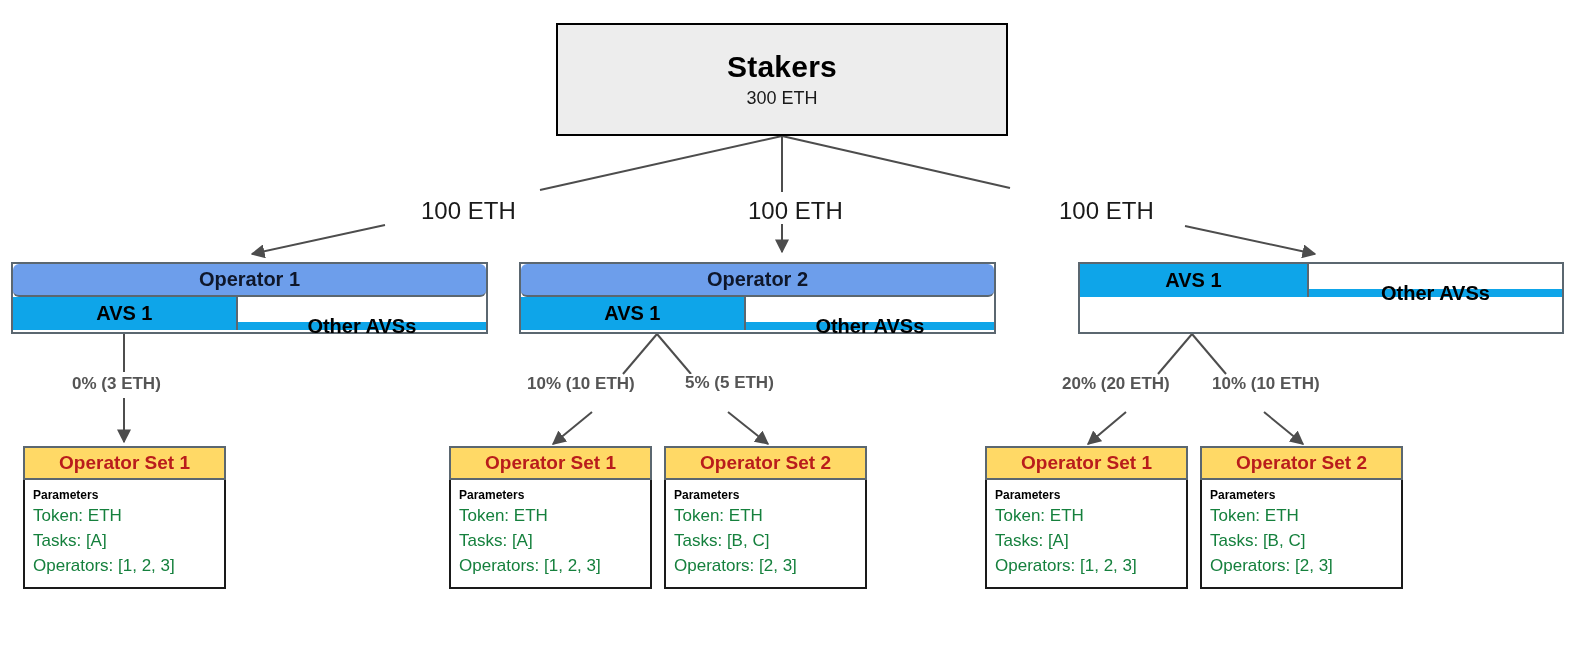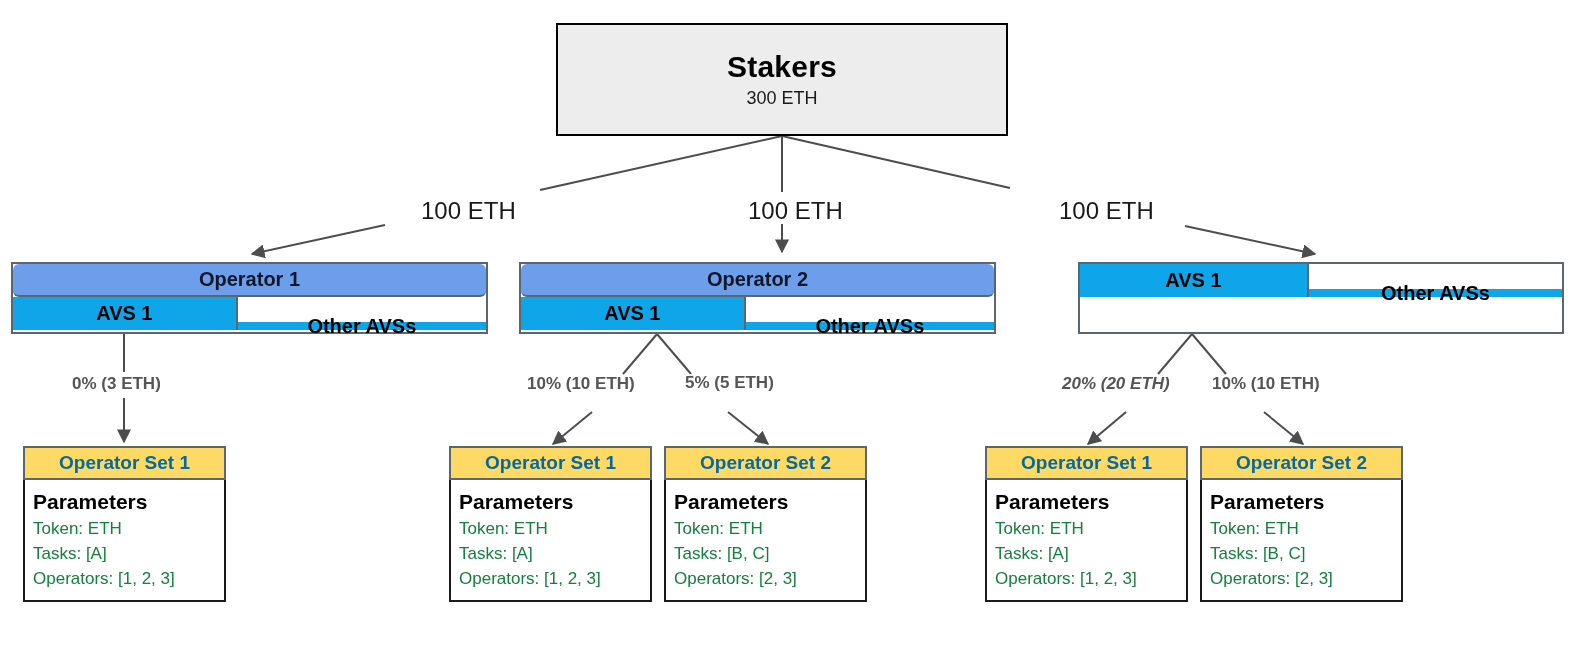--- a/index.html
+++ b/index.html
@@ -108,31 +108,31 @@
   .opset-header {
     background: #ffd966;
     border: 2px solid #5b6770;
     box-sizing: border-box;
     height: 34px;
     display: flex;
     align-items: center;
     justify-content: center;
     font-size: 19px;
     font-weight: bold;
-    color: #0369a1;
+    color: #b91c1c;
   }
   .opset-body {
     background: #ffffff;
     border: 2px solid #1a1a1a;
     border-top: none;
     box-sizing: border-box;
     padding: 7px 8px 9px 8px;
   }
   .opset-body .param-title {
-    font-size: 21px;
+    font-size: 12px;
     font-weight: bold;
     color: #000000;
     line-height: 1.45;
   }
   .opset-body .param-line {
     font-size: 17px;
     color: #15803d;
     line-height: 1.45;
     white-space: nowrap;
   }
@@ -225,21 +225,21 @@
       <div class="avs-cell primary">AVS 1</div>
       <div class="avs-cell other">Other AVSs</div>
     </div>
   </div>
 
   <div class="edge-label pct" style="left:68px; top:375px;">0% (3 ETH)</div>
 
   <div class="edge-label pct" style="left:523px; top:375px;">10% (10 ETH)</div>
   <div class="edge-label pct" style="left:681px; top:374px;">5% (5 ETH)</div>
 
-  <div class="edge-label pct" style="left:1058px; top:375px;font-style:italic;">20% (20 ETH)</div>
+  <div class="edge-label pct" style="left:1058px; top:375px;">20% (20 ETH)</div>
   <div class="edge-label pct" style="left:1208px; top:375px;">10% (10 ETH)</div>
 
   <div class="opset-node" style="left:23px; top:446px; width:203px;">
     <div class="opset-header">Operator Set 1</div>
     <div class="opset-body">
       <div class="param-title">Parameters</div>
       <div class="param-line">Token: ETH</div>
       <div class="param-line">Tasks: [A]</div>
       <div class="param-line">Operators: [1, 2, 3]</div>
     </div>

